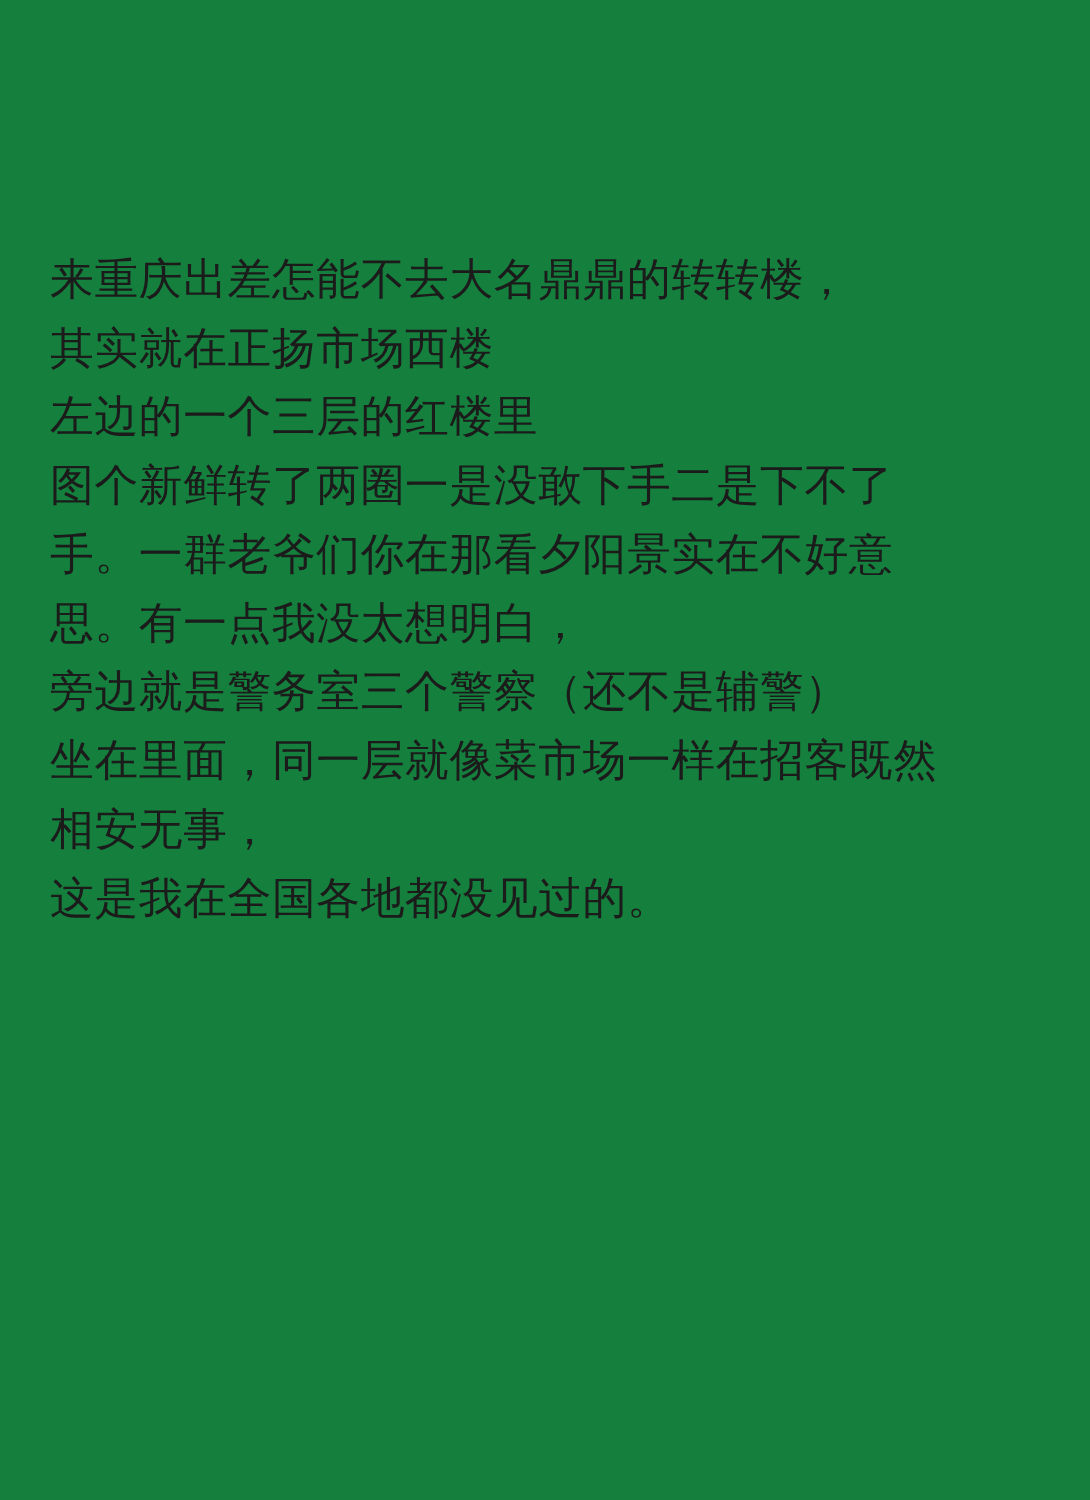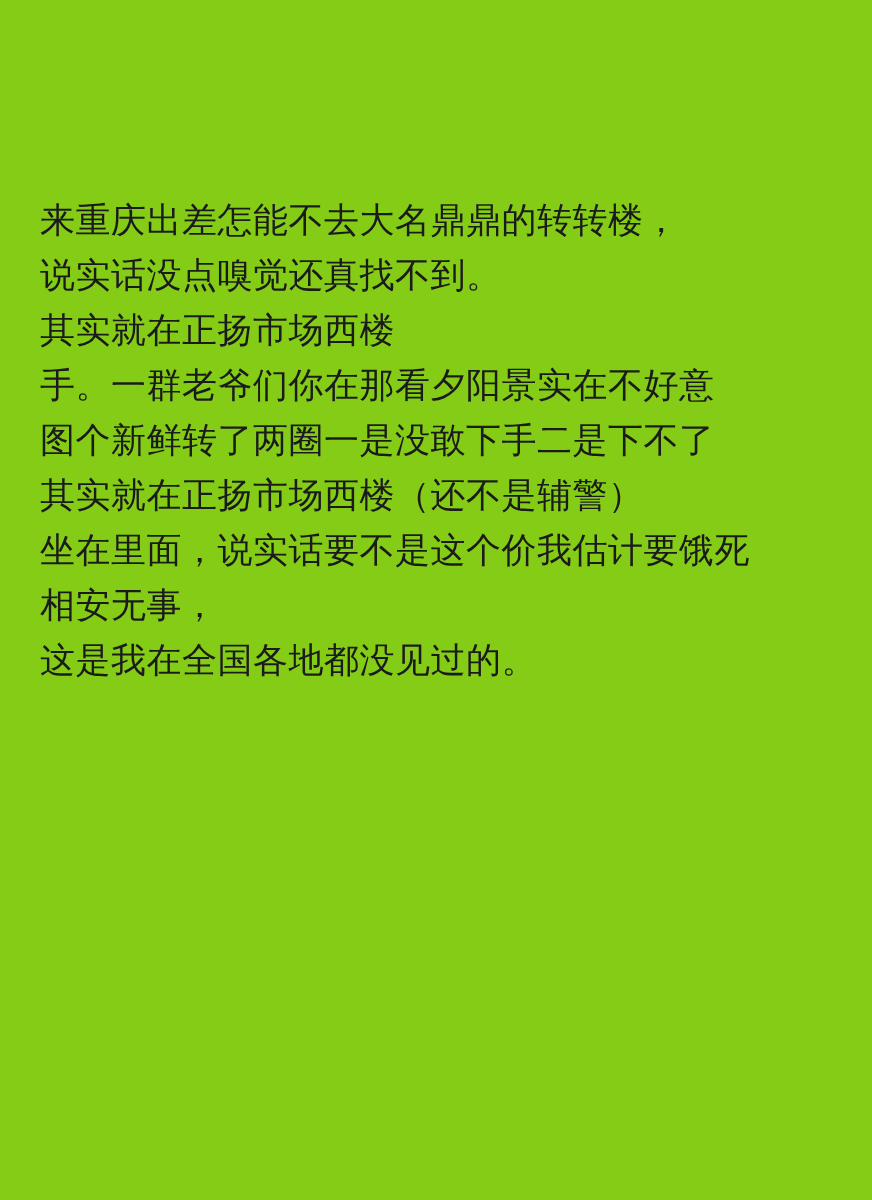--- a/index.html
+++ b/index.html
@@ -11,23 +11,22 @@
     width: 872px;
     height: 1200px;
     font-family: "Liberation Sans", "DejaVu Sans", sans-serif;
     color: #1a1a1a;
     overflow: hidden;
   }
   .page {
     width: 872px;
     height: 1200px;
     box-sizing: border-box;
-    background: #84cc16;
+    background: #15803d;
     position: relative;
-    font-family: Liberation Mono, monospace;
   }
   .text-block {
     position: absolute;
     left: 40px;
     top: 196px;
     width: 800px;
   }
   .line {
     font-size: 35px;
     line-height: 55px;
@@ -36,22 +35,23 @@
     white-space: pre-wrap;
     word-break: break-all;
   }
 </style>
 </head>
 <body>
 
 <div class="page">
   <div class="text-block">
     <div class="line">来重庆出差怎能不去大名鼎鼎的转转楼，</div>
-    <div class="line">说实话没点嗅觉还真找不到。</div>
     <div class="line">其实就在正扬市场西楼</div>
+    <div class="line">左边的一个三层的红楼里</div>
+    <div class="line">图个新鲜转了两圈一是没敢下手二是下不了</div>
     <div class="line">手。一群老爷们你在那看夕阳景实在不好意</div>
-    <div class="line">图个新鲜转了两圈一是没敢下手二是下不了</div>
-    <div class="line">其实就在正扬市场西楼（还不是辅警）</div>
-    <div class="line">坐在里面，说实话要不是这个价我估计要饿死</div>
+    <div class="line">思。有一点我没太想明白，</div>
+    <div class="line">旁边就是警务室三个警察（还不是辅警）</div>
+    <div class="line">坐在里面，同一层就像菜市场一样在招客既然</div>
     <div class="line">相安无事，</div>
     <div class="line">这是我在全国各地都没见过的。</div>
   </div>
 </div>
 
 </body></html>

